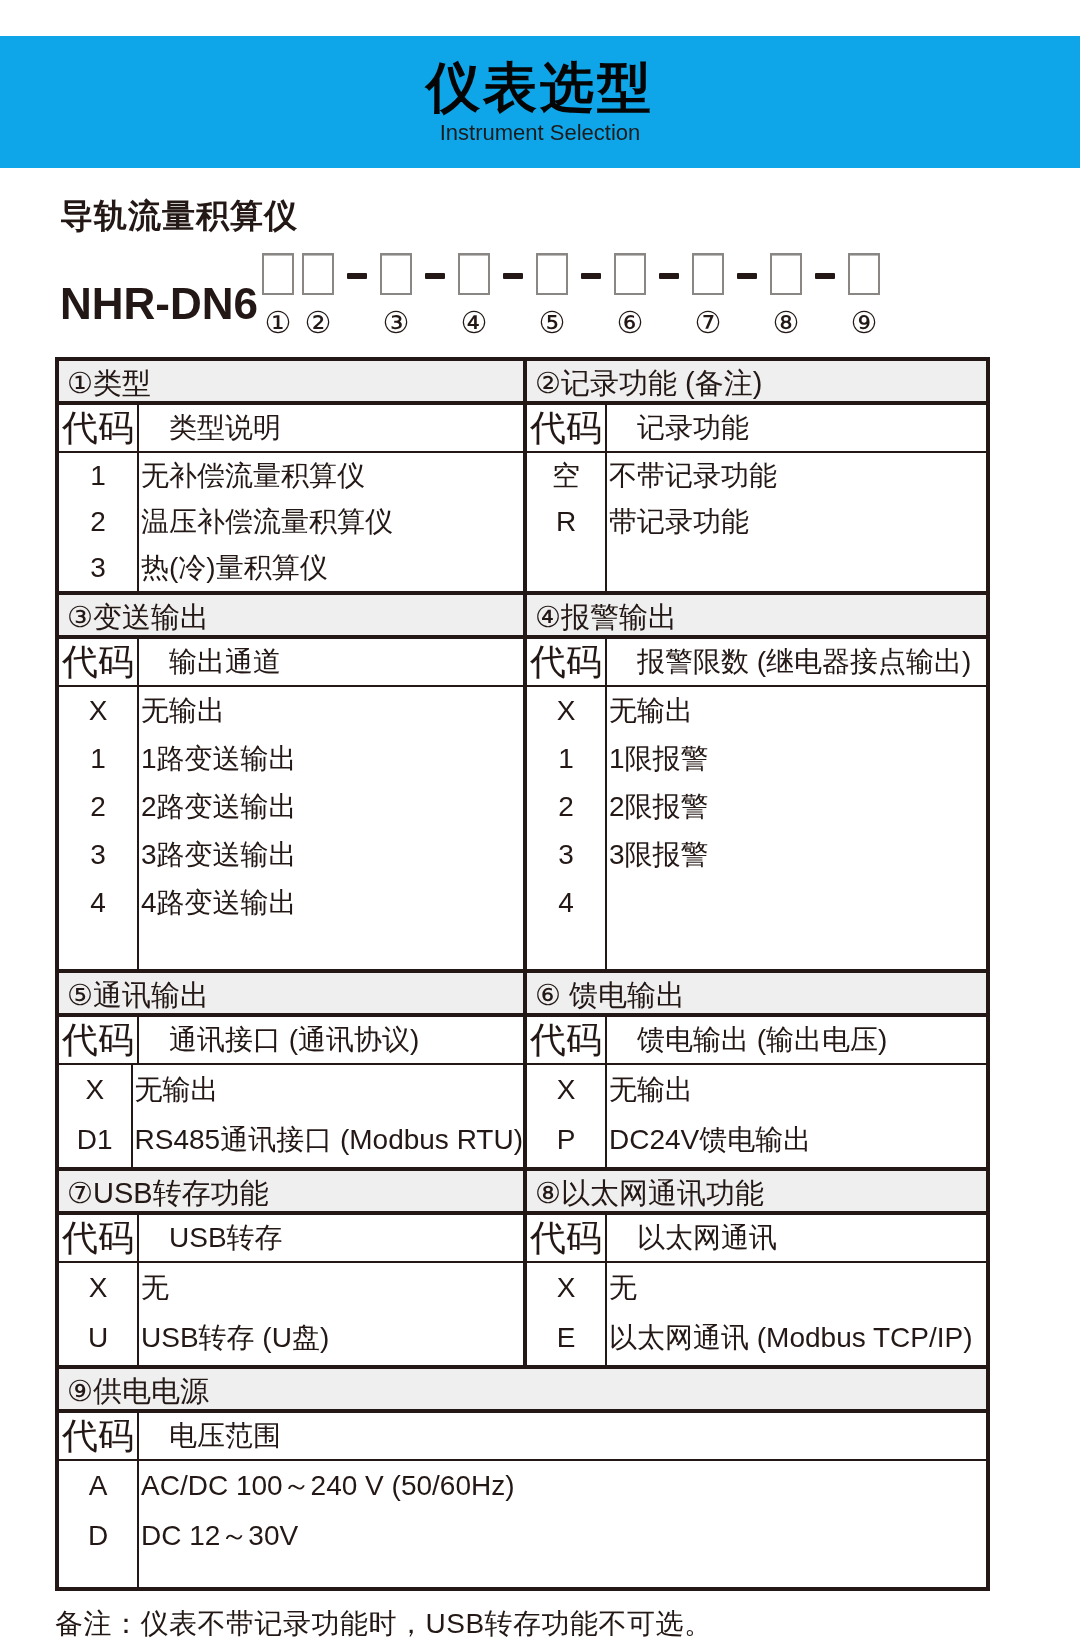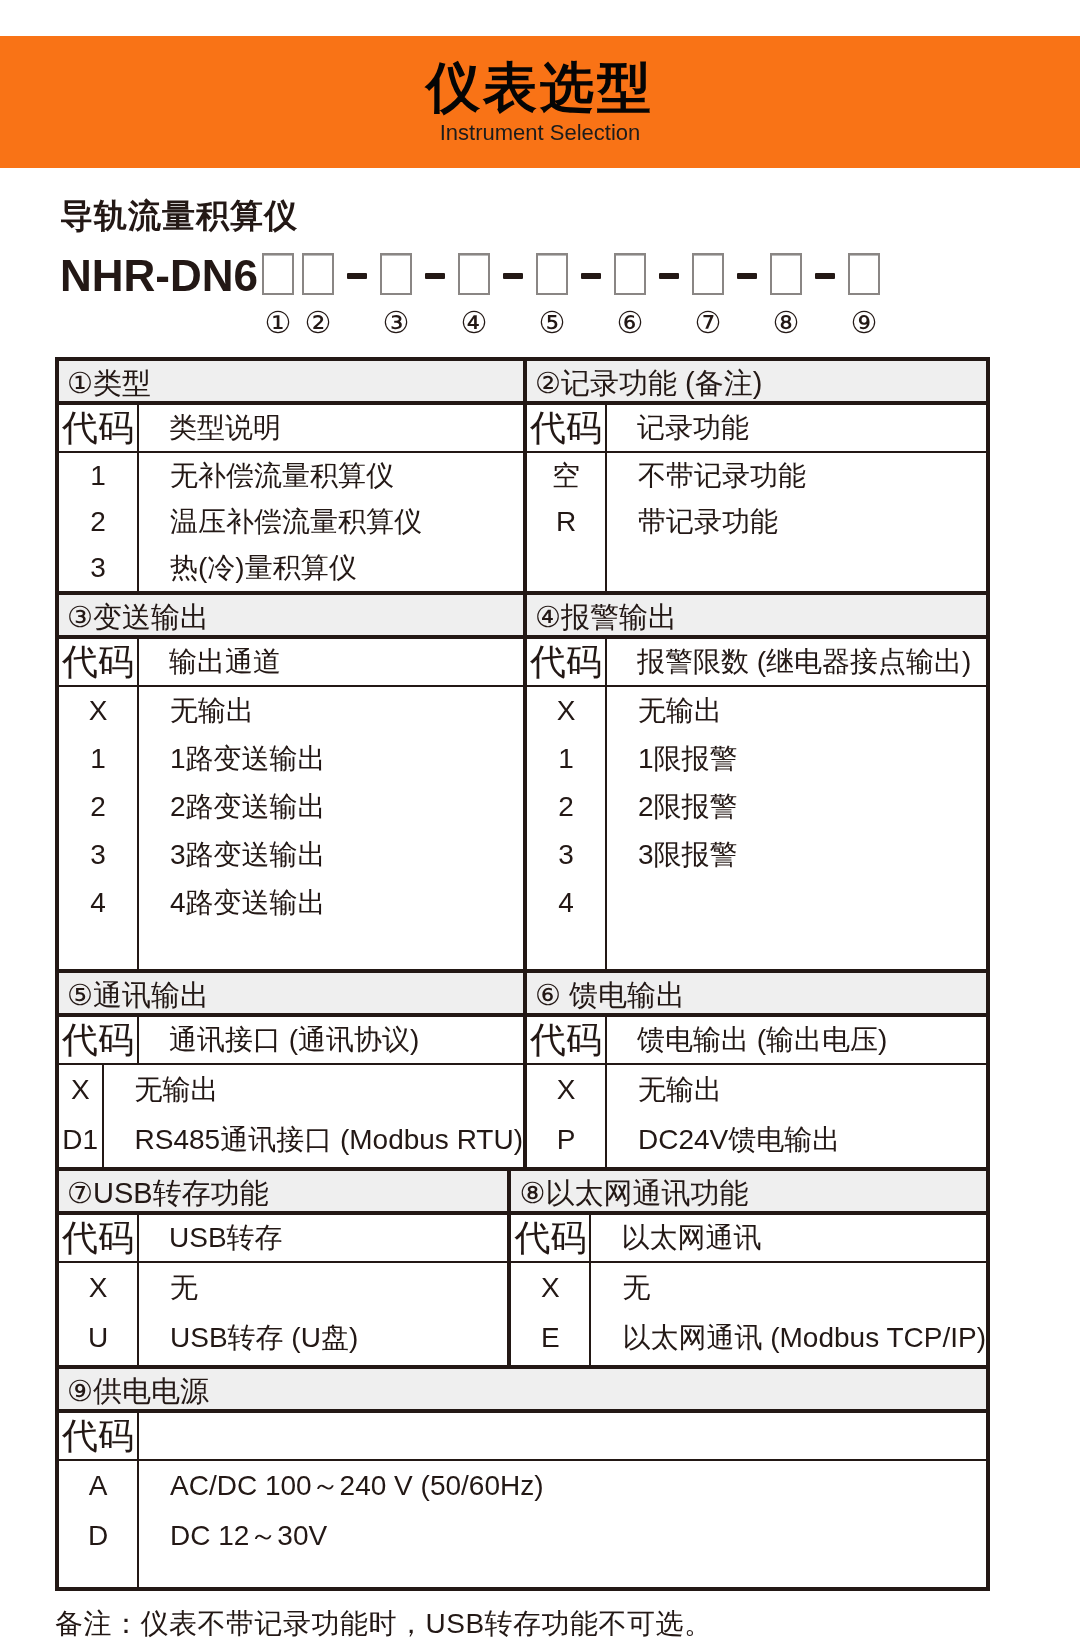--- a/index.html
+++ b/index.html
@@ -1,30 +1,30 @@
 <!DOCTYPE html>
 <html><head>
 <meta charset="utf-8">
 <style>
   * { margin:0; padding:0; box-sizing:border-box; }
   html,body { width:1080px; background:#ffffff; color:#231815;
     font-family:"Liberation Sans","DejaVu Sans",sans-serif; }
   body { height:1650px; overflow:hidden; }
 
   
-  .banner { margin-top:36px; height:132px; background:#f97316;
+  .banner { margin-top:36px; height:132px; background:#0ea5e9;
     display:flex; flex-direction:column; align-items:center; justify-content:center; }
   .banner .cn { font-size:54px; font-weight:bold; color:#050505; letter-spacing:3px; line-height:1.1; }
   .banner .en { font-size:22px; color:#1c1c1c; margin-top:2px; }
 
   
   .product { margin:26px 0 0 60px; }
   .product-name { font-size:33px; font-weight:600; letter-spacing:1px; }
   .model-row { display:flex; align-items:flex-start; margin-top:14px; }
-  .model-prefix { font-size:44px; font-weight:600; line-height:46px; letter-spacing:0; }
+  .model-prefix { font-size:44px; font-weight:600; line-height:46px; letter-spacing:0;margin-top:28px; }
   .unit { display:flex; flex-direction:column; align-items:center; margin:0 4px; }
   .unit .box { width:32px; height:42px; border:2px solid #8a8684; background:#fff;
     box-shadow:inset 0 1px 0 #bbb; }
   .unit .circ { margin-top:12px; font-size:30px; line-height:32px; color:#231815; }
   .dash { width:20px; height:6px; background:#231815; margin:20px 9px 0 9px; border-radius:1px; }
 
   
   .sel-table { width:935px; margin:18px 0 0 55px; border:4px solid #231815; }
   .section { display:flex; align-items:stretch; border-top:4px solid #231815;justify-content:flex-end; }
   .section:first-child { border-top:none; }
@@ -33,21 +33,21 @@
   .half.right { flex:1; }
   .half.full { width:100%; }
   .sec-title { height:44px; line-height:44px; background:#efefef;
     border-bottom:4px solid #231815; font-size:29px; padding-left:8px; white-space:nowrap; }
   .subhead { display:flex; height:48px; border-bottom:2px solid #231815; align-items:center; }
   .subhead .code-cell { width:80px; border-right:2px solid #231815; text-align:center;
     font-size:36px; height:100%; line-height:46px; }
   .subhead .label-cell { flex:1; padding-left:30px; font-size:28px; white-space:nowrap; }
   .options { display:flex; flex:1; align-items:stretch; }
   .options .code-col { width:80px; border-right:2px solid #231815; text-align:center; }
-  .options .label-col { flex:1; padding-left:31px; }
+  .options .label-col { flex:1; padding-left:2px; }
   .options .line { font-size:28px; white-space:nowrap; }
   .rows-46 .line { height:46px; line-height:46px; }
   .rows-48 .line { height:48px; line-height:48px; }
   .rows-50 .line { height:50px; line-height:50px; }
   .minh-138 { min-height:138px; }
   .minh-280 { min-height:282px; }
   .minh-100 { min-height:102px; }
   .minh-124 { min-height:126px; }
 
   
@@ -272,20 +272,21 @@
         </div>
       </div>
     </div>
   </div>
 
   <div class="section">
     <div class="half full">
       <div class="sec-title">⑨供电电源</div>
       <div class="subhead">
         <div class="code-cell">代码</div>
+        <div class="label-cell">电压范围</div>
       </div>
       <div class="options rows-50 minh-124">
         <div class="code-col">
           <div class="line">A</div>
           <div class="line">D</div>
         </div>
         <div class="label-col">
           <div class="line">AC/DC 100～240 V (50/60Hz)</div>
           <div class="line">DC 12～30V</div>
         </div>

